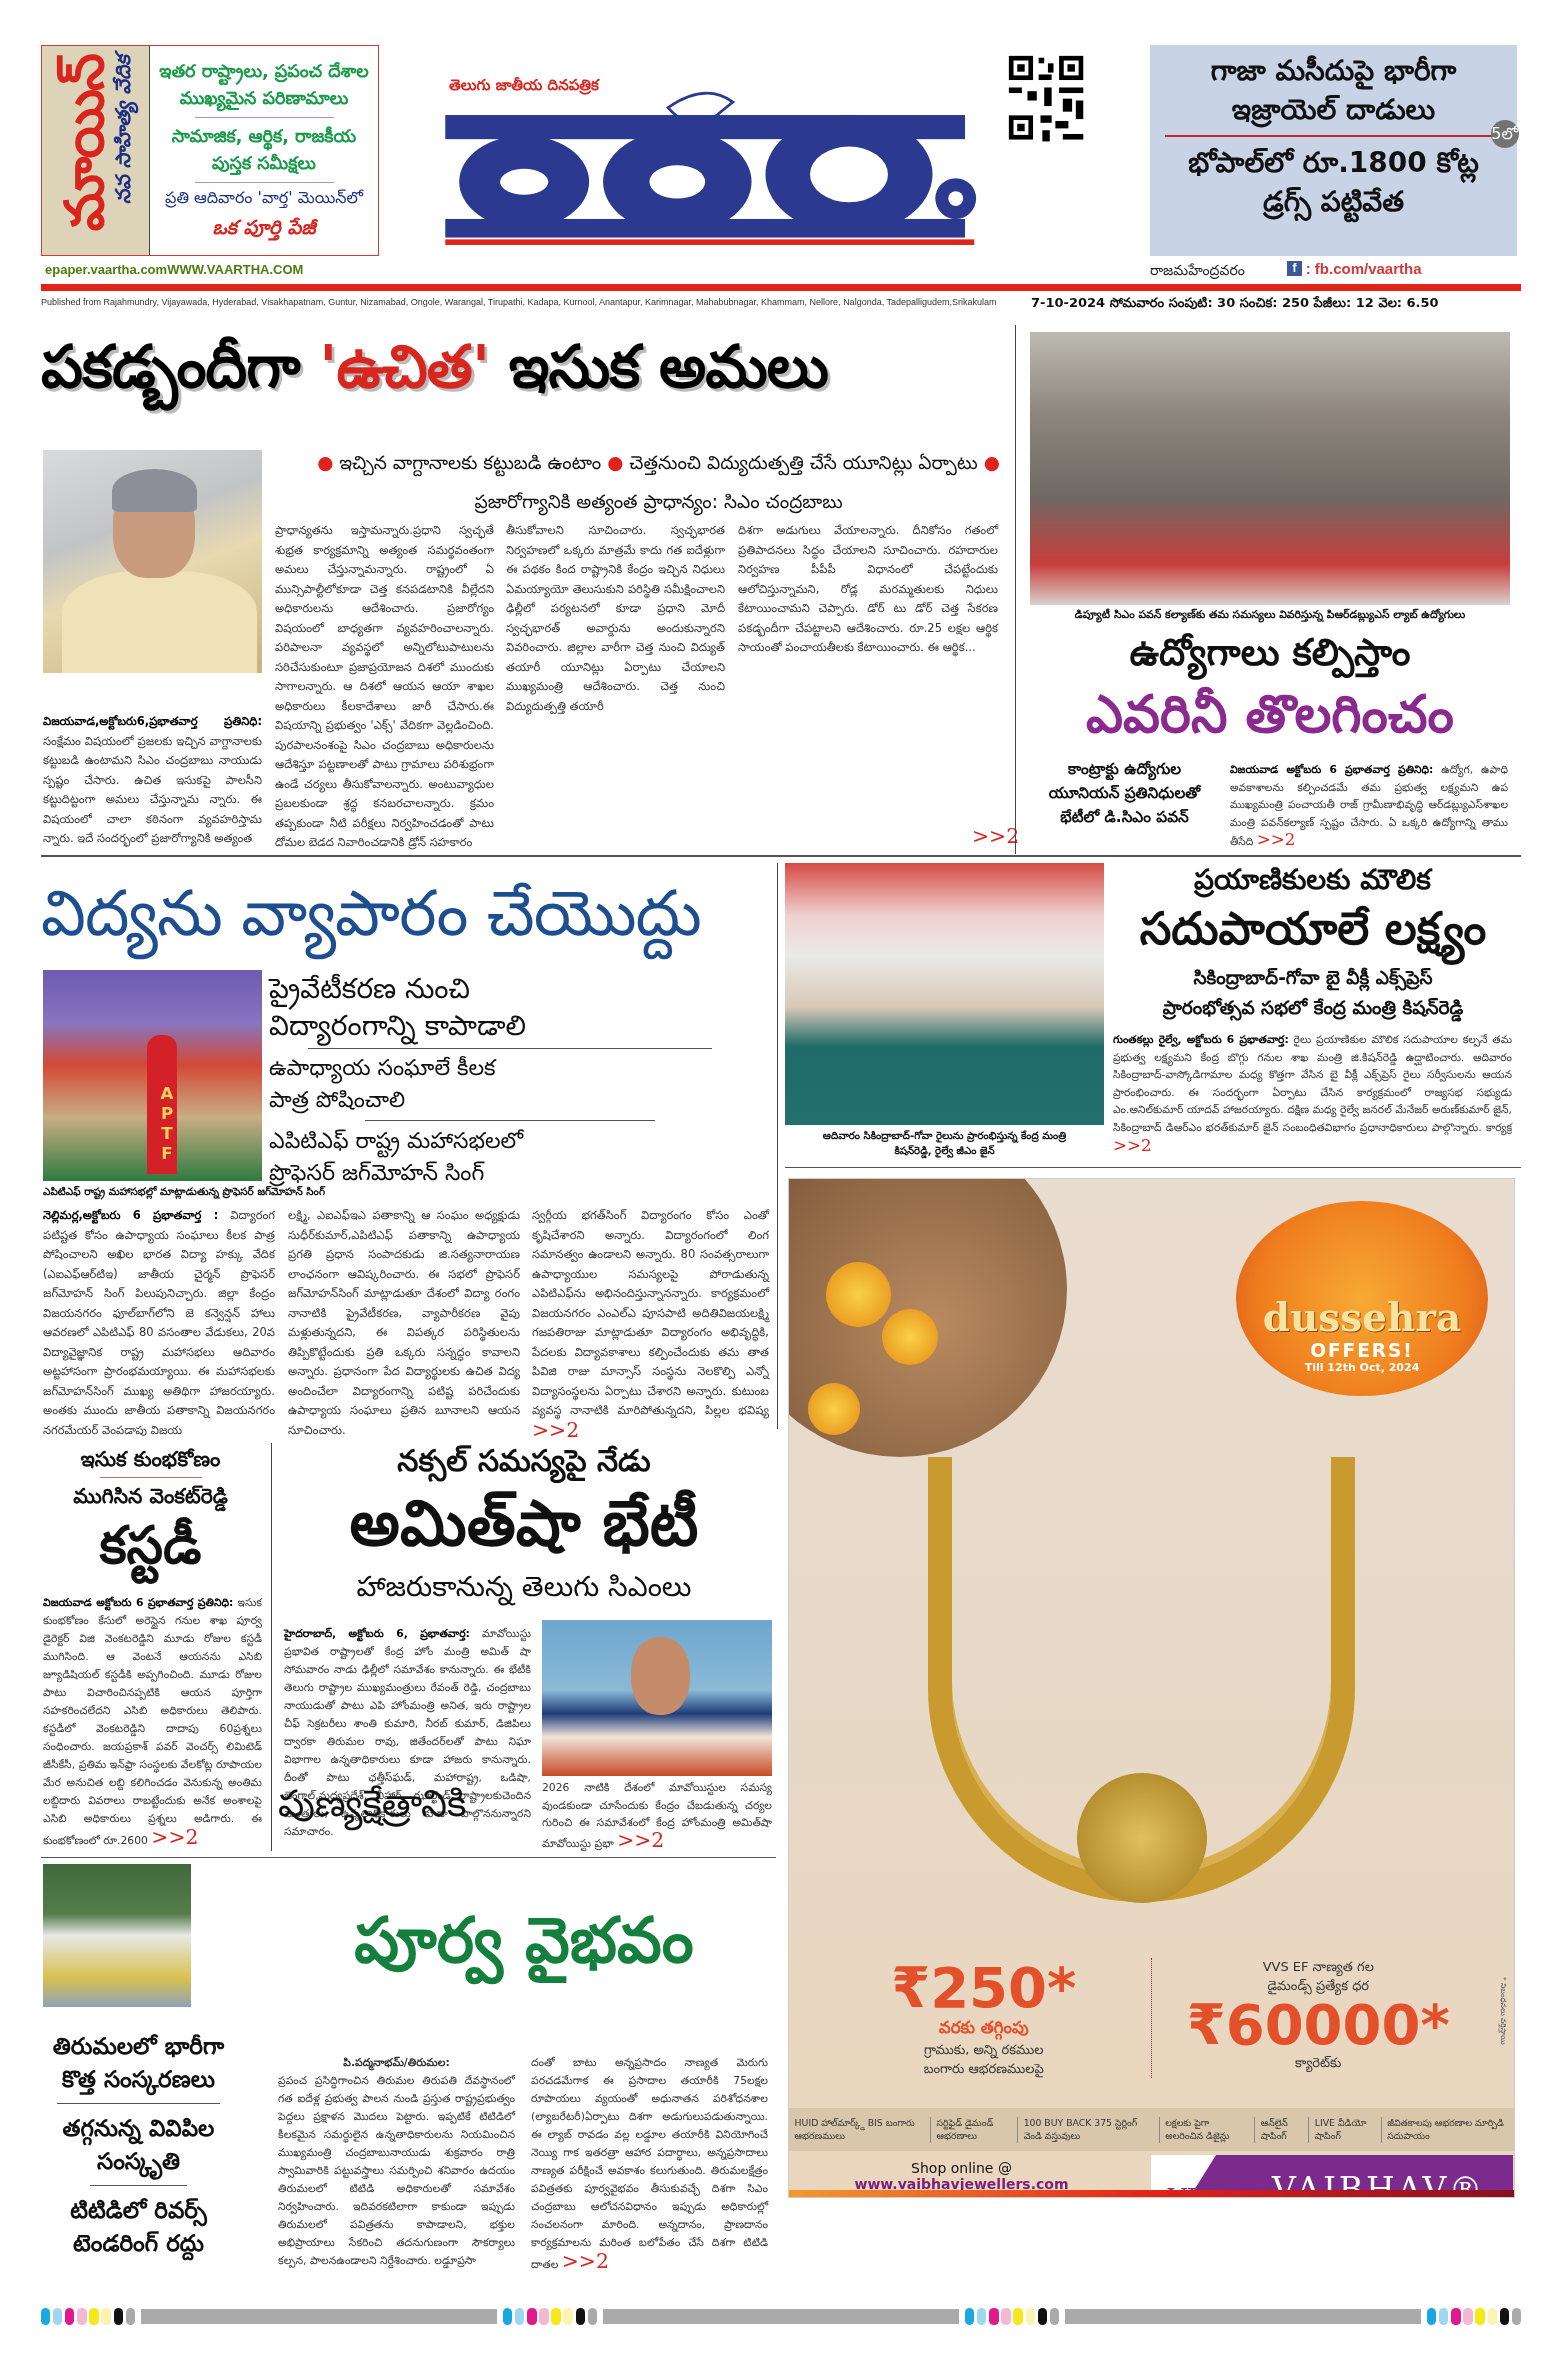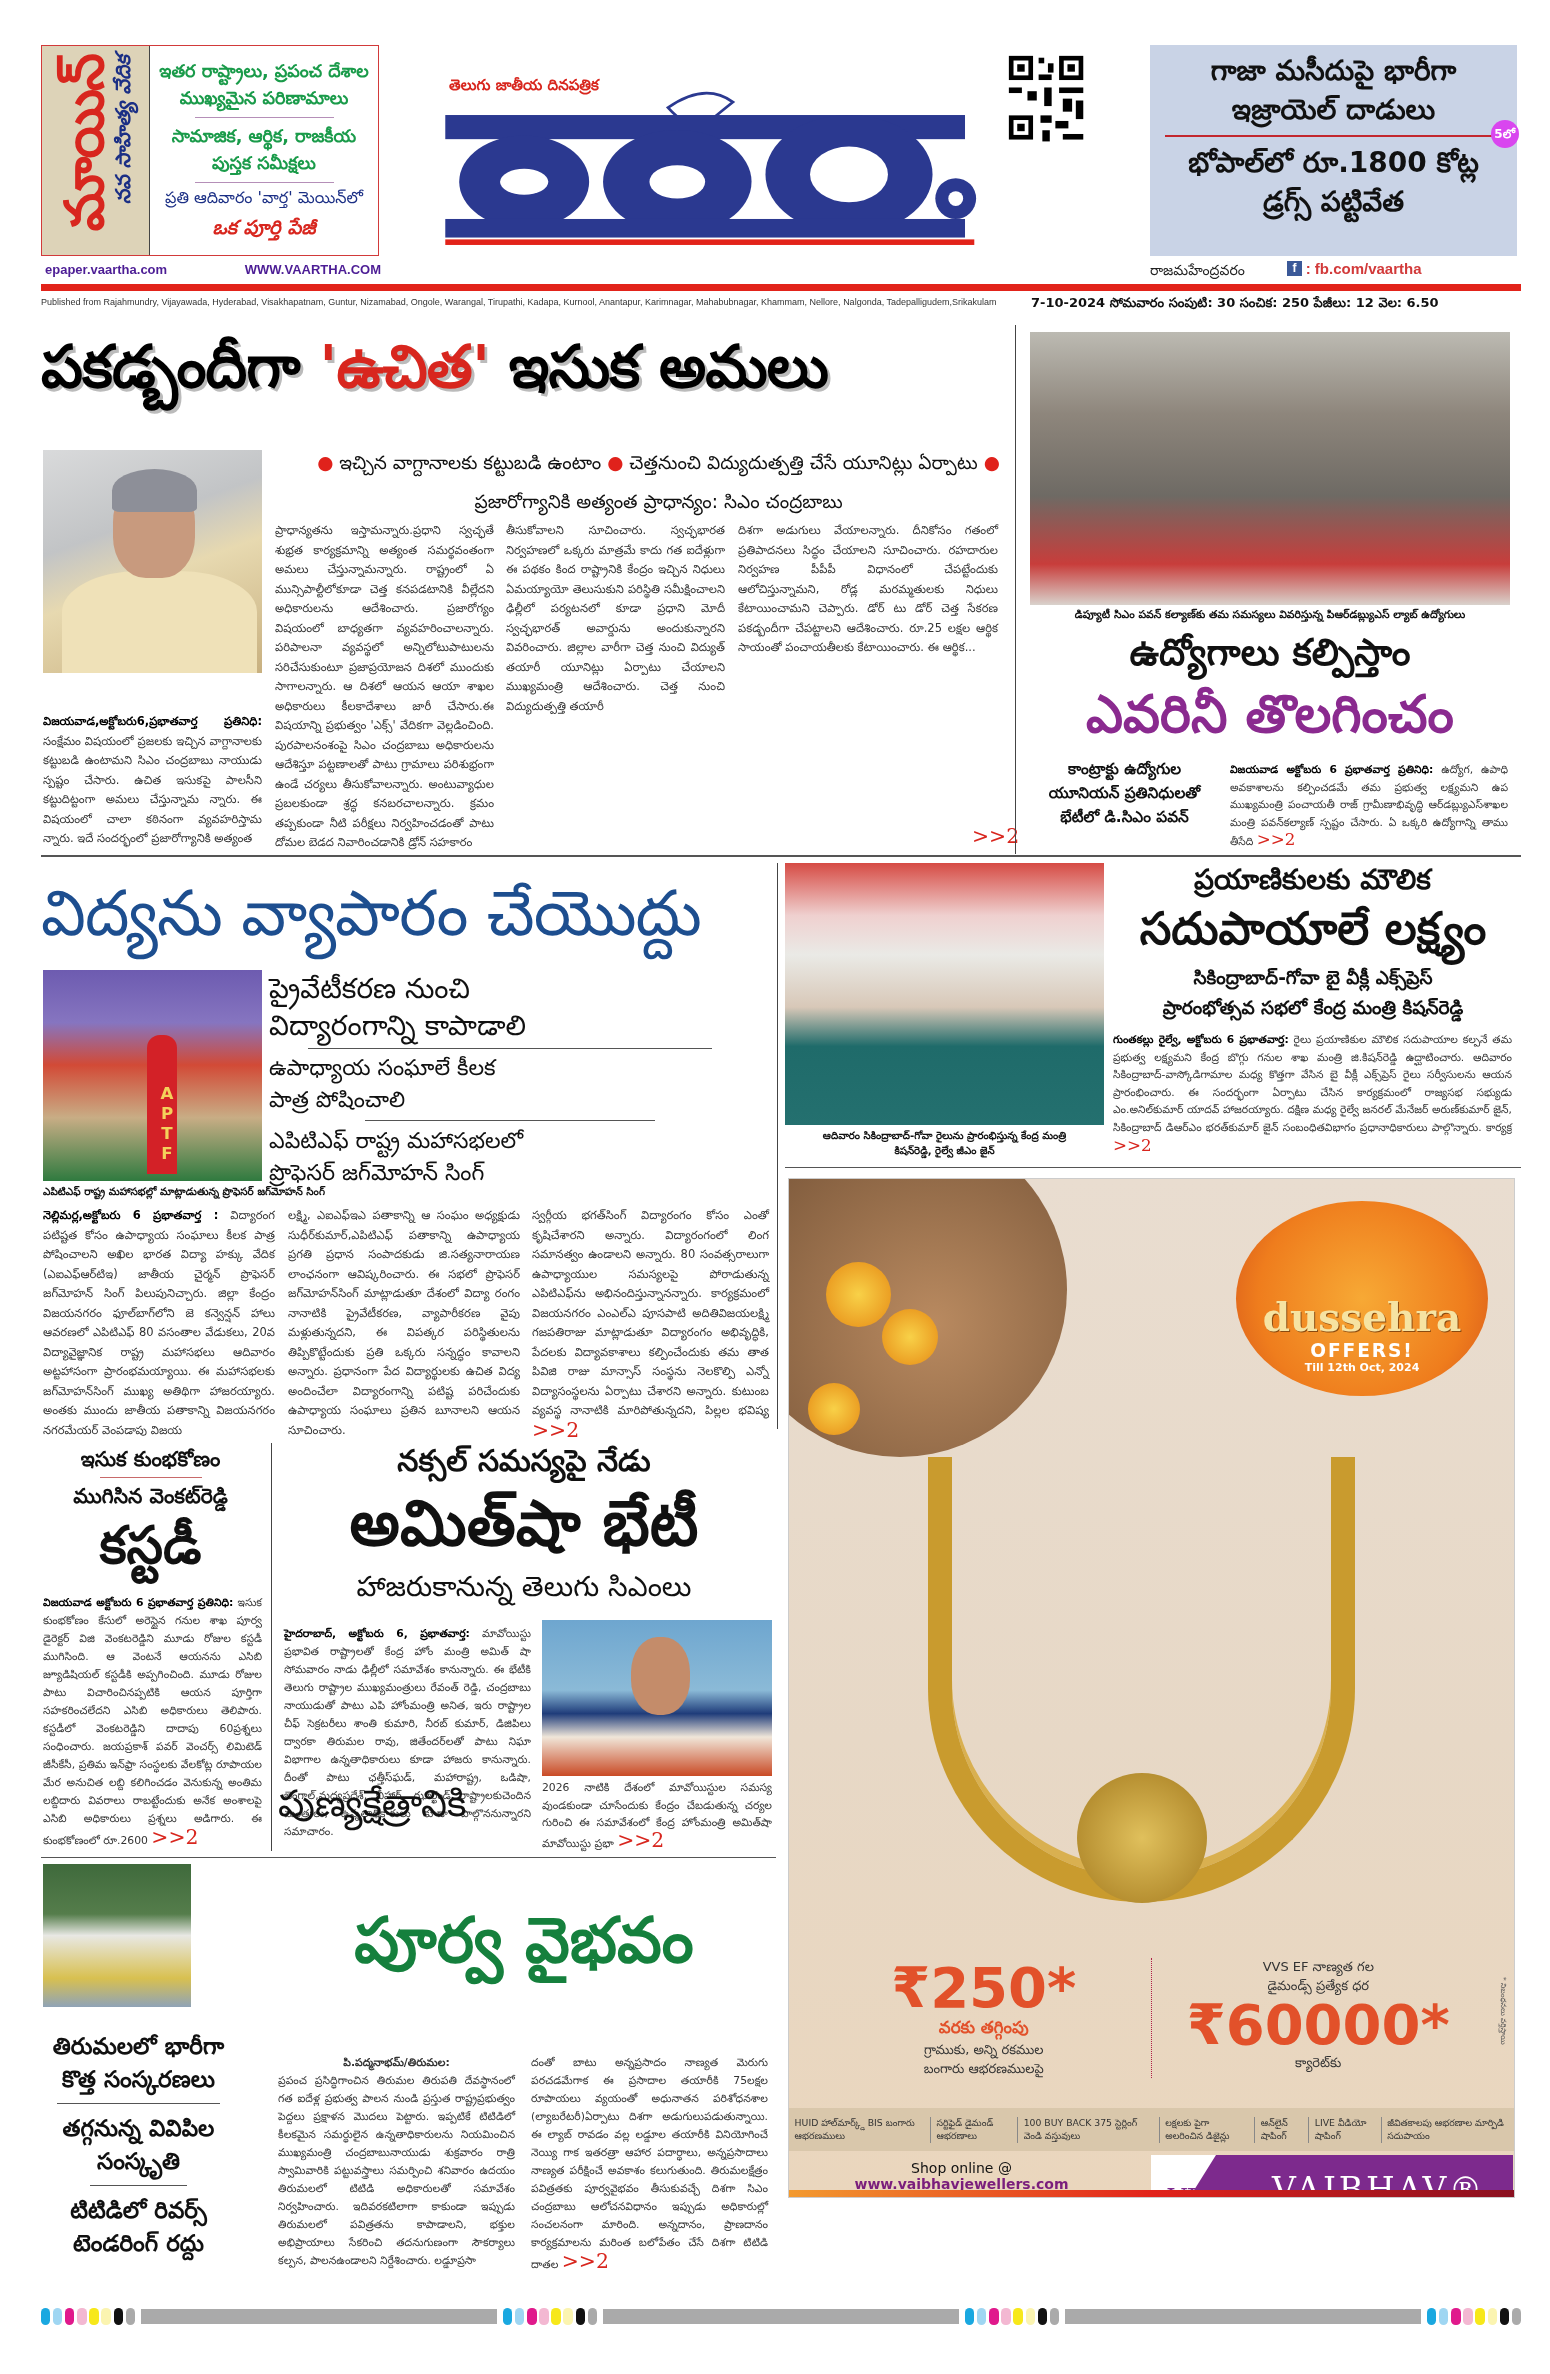--- a/index.html
+++ b/index.html
@@ -9,28 +9,28 @@
 
 .promo-box{left:41px;top:45px;width:338px;height:211px;border:1.9px solid #d23a3a;display:flex}
 .promo-art{width:108px;background:#ddd3b8;border-right:1.9px solid #444;position:relative;overflow:hidden}
 .promo-art .v{position:absolute;left:5.6px;top:9.3px;writing-mode:vertical-rl;transform:rotate(180deg);font-weight:bold;font-size:54px;color:#d8261e;letter-spacing:-1.9px}
 .promo-art .v2{position:absolute;left:67px;top:9.3px;writing-mode:vertical-rl;transform:rotate(180deg);font-style:italic;font-size:20.4px;color:#1b2f85;font-weight:bold}
 .promo-text{flex:1;padding:9.3px 7.4px;text-align:center;display:flex;flex-direction:column;align-items:center;justify-content:space-around}
 .promo-text .g{color:#1a9b4a;font-weight:bold;font-size:17.6px;line-height:1.55}
 .promo-text hr{width:139px;border:0;border-top:0.9px solid #b58fb8}
 .promo-text .b{color:#1b2f85;font-size:16px}
 .promo-text .r{color:#d8261e;font-weight:bold;font-style:italic;font-size:19.5px}
-.urls{left:45px;top:262px;width:336px;display:flex;justify-content:space-between;font-family:"Liberation Sans",sans-serif;font-weight:bold;font-size:13px;color:#4c1d95}
+.urls{left:45px;top:262px;width:336px;display:flex;font-family:"Liberation Sans",sans-serif;font-weight:bold;font-size:13px;color:#4d7c0f}
 .logo-tag{left:449px;top:76px;color:#d8261e;font-size:15px;font-weight:bold}
 .logo{left:436px;top:89px;width:542px;height:156px}
 .qr{left:1007px;top:54px;width:80px;height:93px}
 .topnews{left:1150px;top:45px;width:367px;height:211px;background:#c9d3e6;padding:6px 15px;text-align:center}
 .topnews .h{font-weight:bold;font-size:28px;line-height:39px;color:#111}
 .topnews .sep{height:2.8px;background:#c3262e;margin:5.6px 0;position:relative}
-.topnews .badge{position:absolute;right:-16.7px;top:-15px;width:28px;height:28px;border-radius:50%;background:#d946ef;color:#fff;font-weight:bold;font-size:12px;line-height:28px}
+.topnews .badge{position:absolute;right:-16.7px;top:-15px;width:28px;height:28px;border-radius:50%;background:#737373;color:#fff;font-weight:normal;font-size:16px;line-height:28px}
 .city{left:1150px;top:262px;font-size:14px;color:#222}
 .fb{left:1287px;top:260px;font-family:"Liberation Sans",sans-serif;font-weight:bold;font-size:15px;color:#d23a3a;display:flex;align-items:center;gap:3.7px}
 .fbicon{width:15px;height:15px;background:#3b5998;color:#fff;font-size:12px;line-height:15px;text-align:center;font-weight:bold}
 .redbar{left:41px;top:284px;width:1480px;height:7.4px;background:#e2231a}
 .publine{left:41px;top:297px;font-size:9px;color:#333;font-family:"Liberation Sans",sans-serif}
 .dateline{left:1031px;top:295px;font-size:13px;font-weight:bold;color:#111}
 
 .lead-h{left:41px;top:325px;font-size:59px;font-weight:bold;letter-spacing:-0.9px;color:#000;text-shadow:2.8px 2.8px 0 #bbb;line-height:83px;white-space:nowrap}
 .lead-h .q{color:#d8261e}
 .lead-pic{left:43px;top:450px;width:219px;height:223px;background:linear-gradient(160deg,#d9dadb 0%,#c2c4c6 35%,#e7d9b0 55%,#c8b080 100%)}

